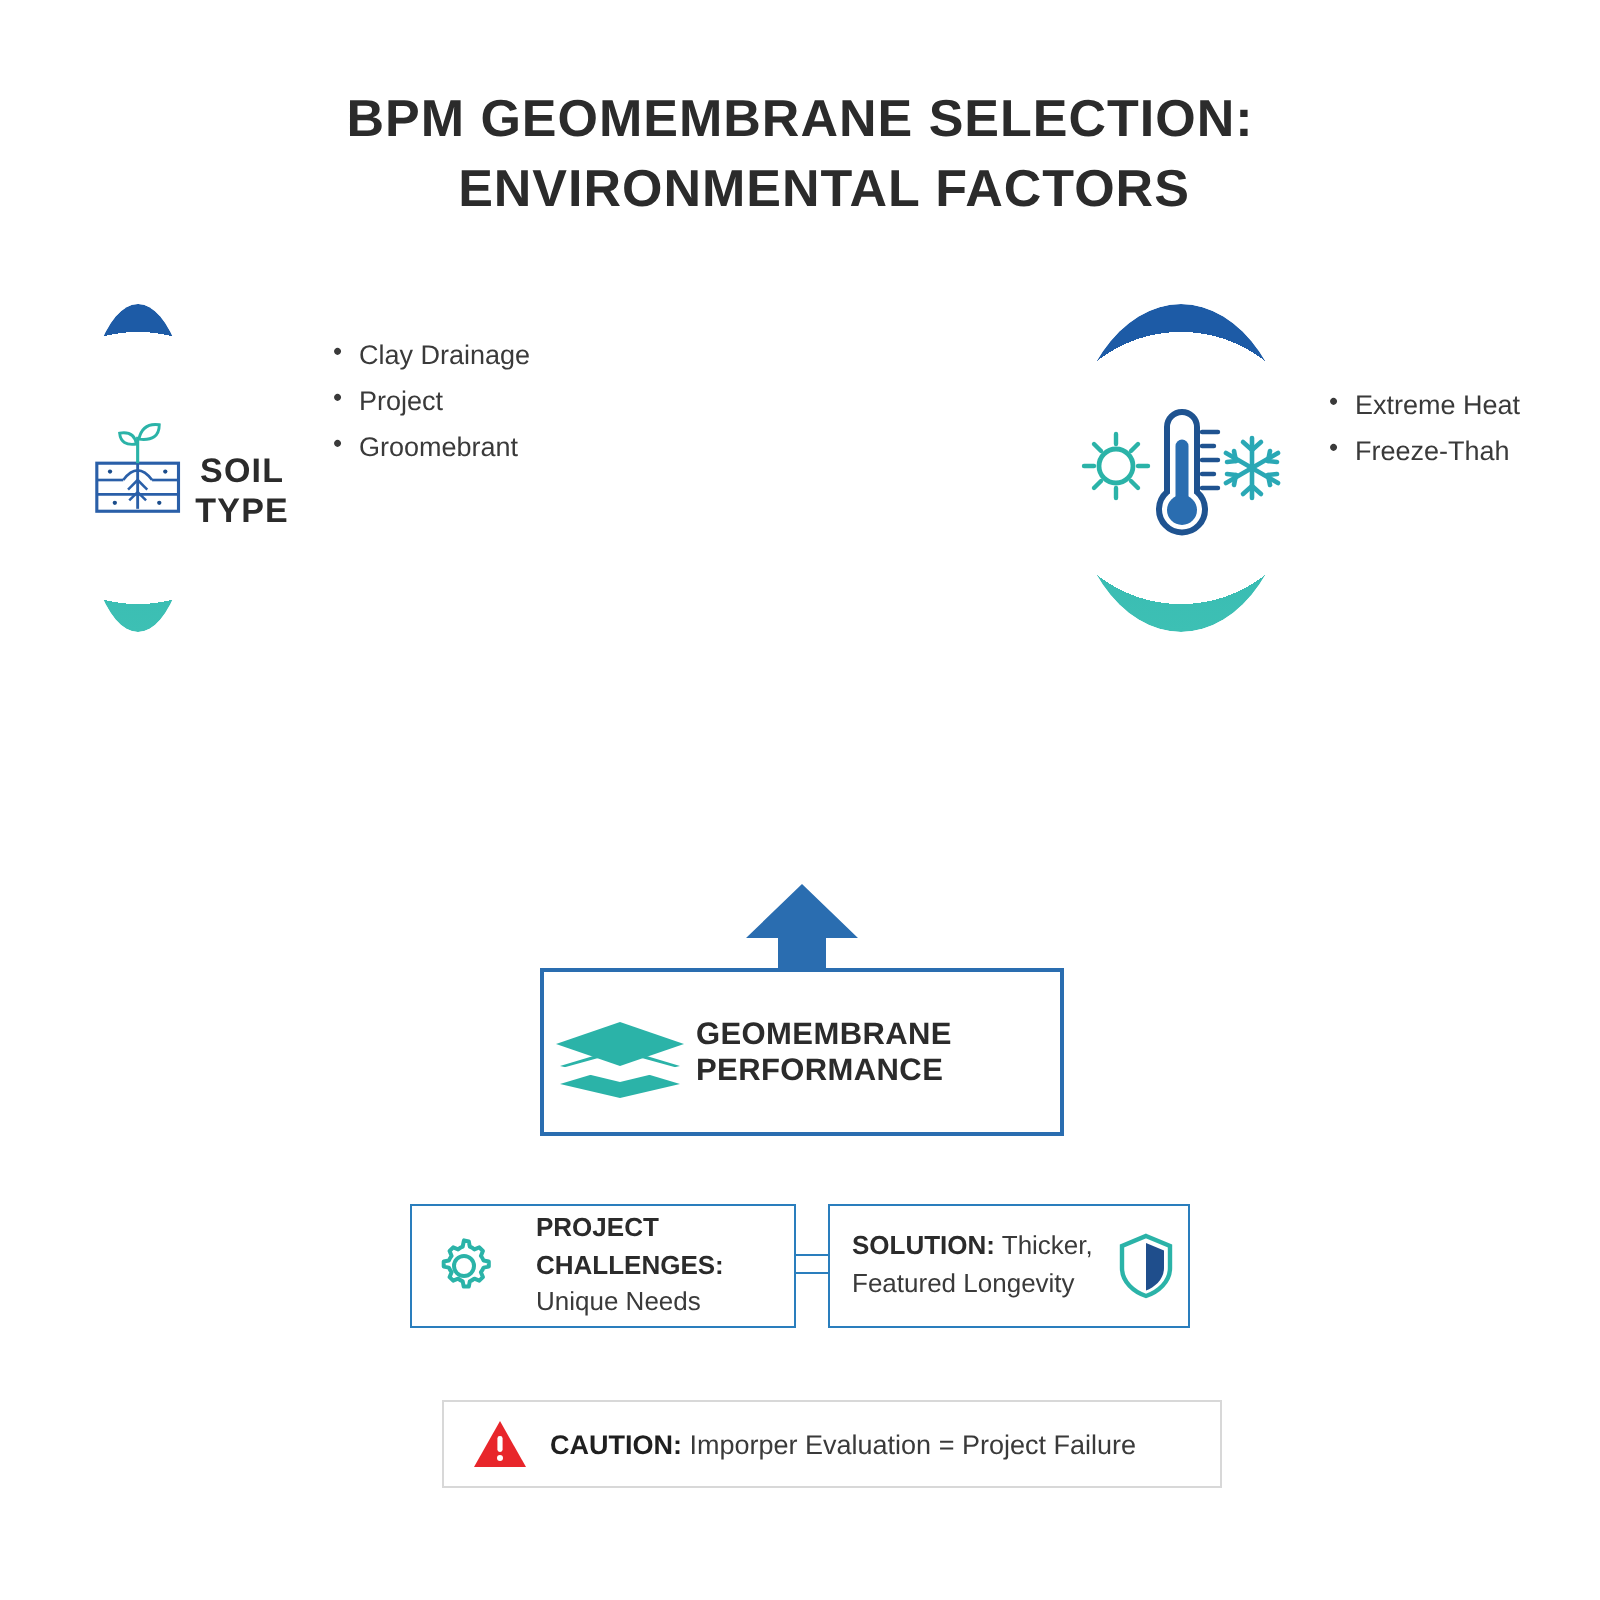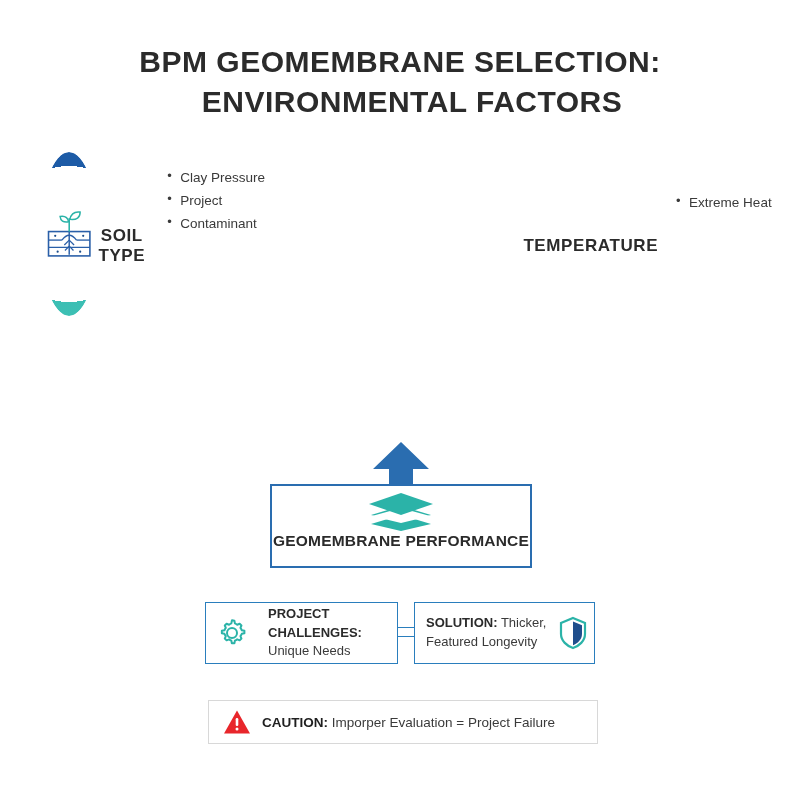--- a/index.html
+++ b/index.html
@@ -22,21 +22,21 @@
     height: 800px;
   }
 
   
   .title {
     position: absolute;
     top: 42px;
     left: 0;
     width: 800px;
     text-align: center;
-    font-size: 30px;
+    font-size: 26px;
     font-weight: bold;
     letter-spacing: 0.5px;
     color: #2b2b2b;
     line-height: 1.33;
   }
   .title .line2 { display: block; margin-left: 24px; }
 
   
   .factors {
     position: absolute;
@@ -119,21 +119,20 @@
   
   .perf-box {
     position: absolute;
     left: 270px;
     top: 484px;
     width: 262px;
     height: 84px;
     border: 2.5px solid #2a6db0;
     background: #ffffff;
     display: flex;
-    flex-direction: column;
     align-items: center;
     justify-content: flex-start;
     box-sizing: border-box;
   }
   .perf-icon {
     margin-top: 7px;
     height: 38px;
     display: flex;
     align-items: center;
   }
@@ -185,21 +184,21 @@
     width: 16px;
     height: 10px;
     border-top: 1.6px solid #2a7ebd;
     border-bottom: 1.6px solid #2a7ebd;
     box-sizing: border-box;
   }
 
   
   .caution {
     position: absolute;
-    left: 208px;
+    left: 221px;
     top: 700px;
     width: 390px;
     height: 44px;
     border: 1.4px solid #d8d8d8;
     background: #ffffff;
     box-sizing: border-box;
     display: flex;
     align-items: center;
     padding-left: 14px;
   }
@@ -251,23 +250,23 @@
             <line x1="48" y1="68" x2="55" y2="75" stroke="#2a5fa8" stroke-width="2.1"></line>
 
             <line x1="48" y1="44" x2="48" y2="22" stroke="#2bb3a8" stroke-width="2.6"></line>
             <path d="M47 28 Q34 30 33 19 Q45 17 47 28 Z" fill="none" stroke="#2bb3a8" stroke-width="2.4"></path>
             <path d="M49 24 Q52 10 66 12 Q66 26 49 24 Z" fill="none" stroke="#2bb3a8" stroke-width="2.4"></path>
           </svg>
         </div>
       </div>
       <div class="factor-title">SOIL TYPE</div>
       <ul class="bullets">
-        <li>Clay Pressure</li>
+        <li>Clay Drainage</li>
         <li>Project</li>
-        <li>Contaminant</li>
+        <li>Groomebrant</li>
       </ul>
     </div>
 
     <div class="factor col1">
       <div class="circle-wrap">
         <div class="ring"></div>
         <div class="icon-center">
           <svg width="104" height="92" viewBox="0 0 104 92">
 
             <circle cx="19" cy="45" r="8.5" fill="none" stroke="#2bb3a8" stroke-width="2.4"></circle>
@@ -306,23 +305,23 @@
               <line x1="95" y1="49.5" x2="99.5" y2="49"></line>
               <line x1="95" y1="49.5" x2="96" y2="54.5"></line>
               <line x1="95" y1="42.5" x2="99.5" y2="43"></line>
               <line x1="95" y1="42.5" x2="96" y2="37.5"></line>
               <line x1="79" y1="49.5" x2="74.5" y2="49"></line>
               <line x1="79" y1="49.5" x2="78" y2="54.5"></line>
             </g>
           </svg>
         </div>
       </div>
-      <div class="factor-title">TEMPERATURE</div>
       <ul class="bullets">
         <li>Extreme Heat</li>
+        <li>Freeze-Thah</li>
       </ul>
     </div>
 
 
   </div>
 
   <div class="up-arrow">
     <svg width="58" height="46" viewBox="0 0 58 46">
       <path d="M29 0 L57 27 L41 27 L41 46 L17 46 L17 27 L1 27 Z" fill="#2a6db0"></path>
     </svg>

